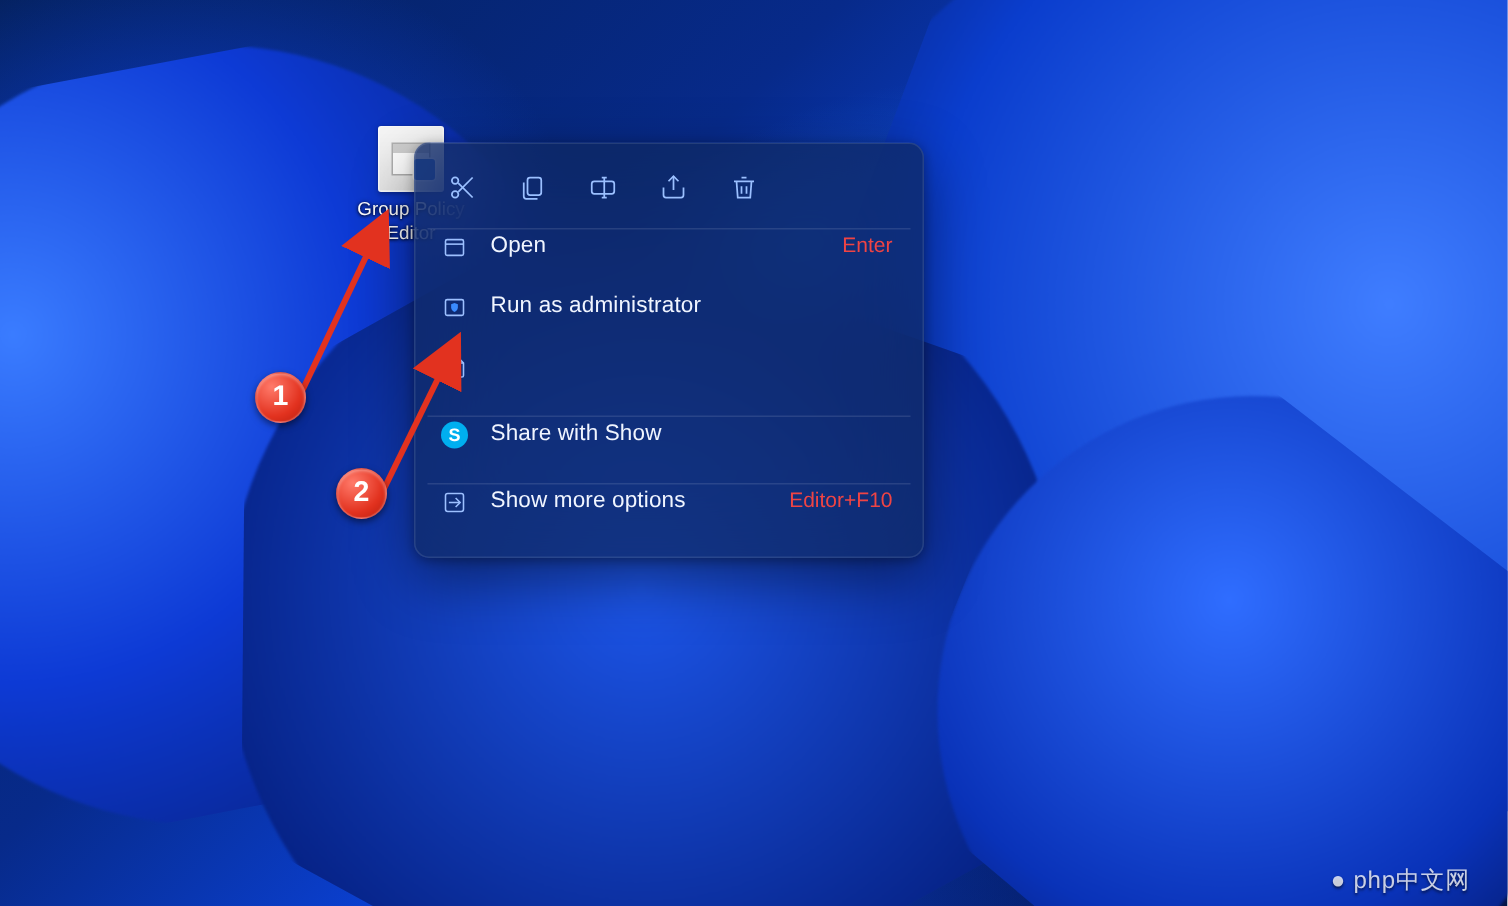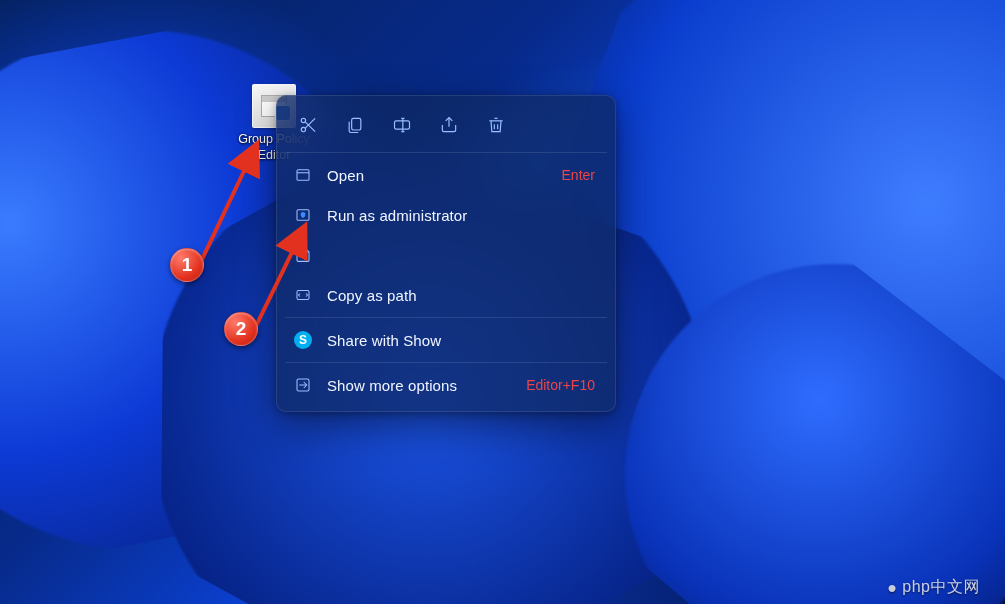--- a/index.html
+++ b/index.html
@@ -131,21 +131,21 @@
     .tb-btn svg { width: 20px; height: 20px; stroke: currentColor; fill: none; stroke-width: 1.4; }
 
     .sep {
       height: 1px;
       background: rgba(255,255,255,0.11);
       margin: 2px 2px;
     }
 
     .item {
       display: flex;
-      align-items: center;
+      align-items: flex-start;
       height: 40px;
       padding: 0 14px 0 10px;
       border-radius: 6px;
       cursor: pointer;
       gap: 14px;
     }
     .item .icon {
       width: 20px;
       height: 20px;
       display: flex;
@@ -300,31 +300,20 @@
     <span class="icon">
       <svg viewBox="0 0 24 24">
           <path d="M4 8l3-3h10l3 3v11a1.5 1.5 0 0 1-1.5 1.5H5.5A1.5 1.5 0 0 1 4 19V8z"></path>
           <line x1="4" y1="8" x2="20" y2="8"></line>
           <line x1="12" y1="8" x2="12" y2="13"></line>
         </svg>
     </span>
     <span class="accel"></span>
   </div>
 
-  <div class="item">
-    <span class="icon">
-      <svg viewBox="0 0 24 24">
-          <rect x="4" y="6" width="16" height="12" rx="2"></rect>
-          <path d="M8 10l-2 2 2 2"></path>
-          <path d="M16 10l2 2-2 2"></path>
-        </svg>
-    </span>
-    <span class="label">Copy as path</span>
-    <span class="accel"></span>
-  </div>
 
 
   <div class="sep"></div>
 
   <div class="item">
     <span class="icon">
       <span class="skype-icon">S</span>
     </span>
     <span class="label">Share with Show</span>
     <span class="accel"></span>

